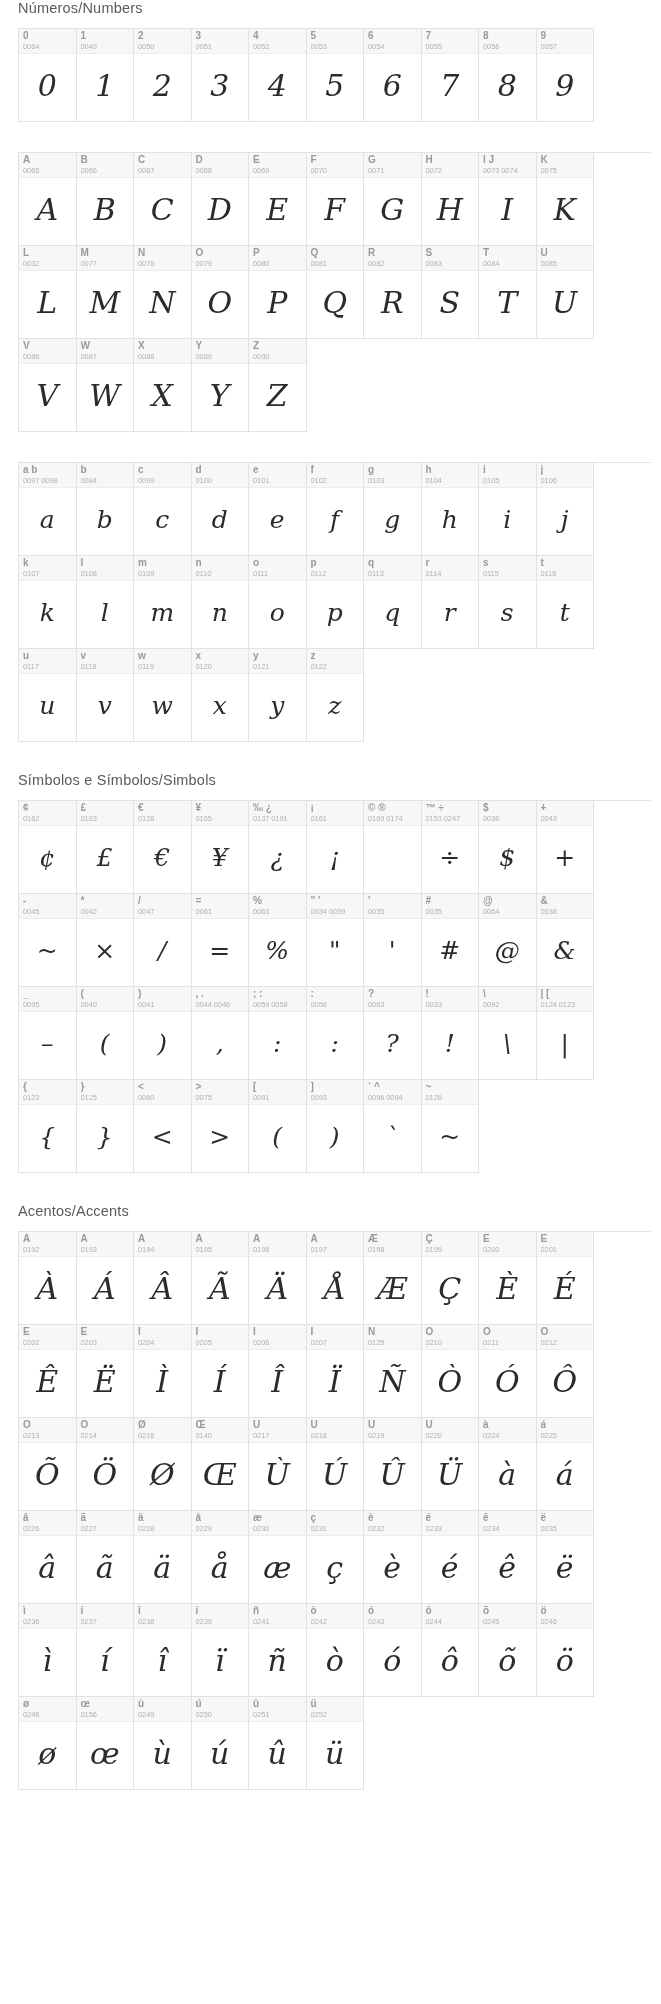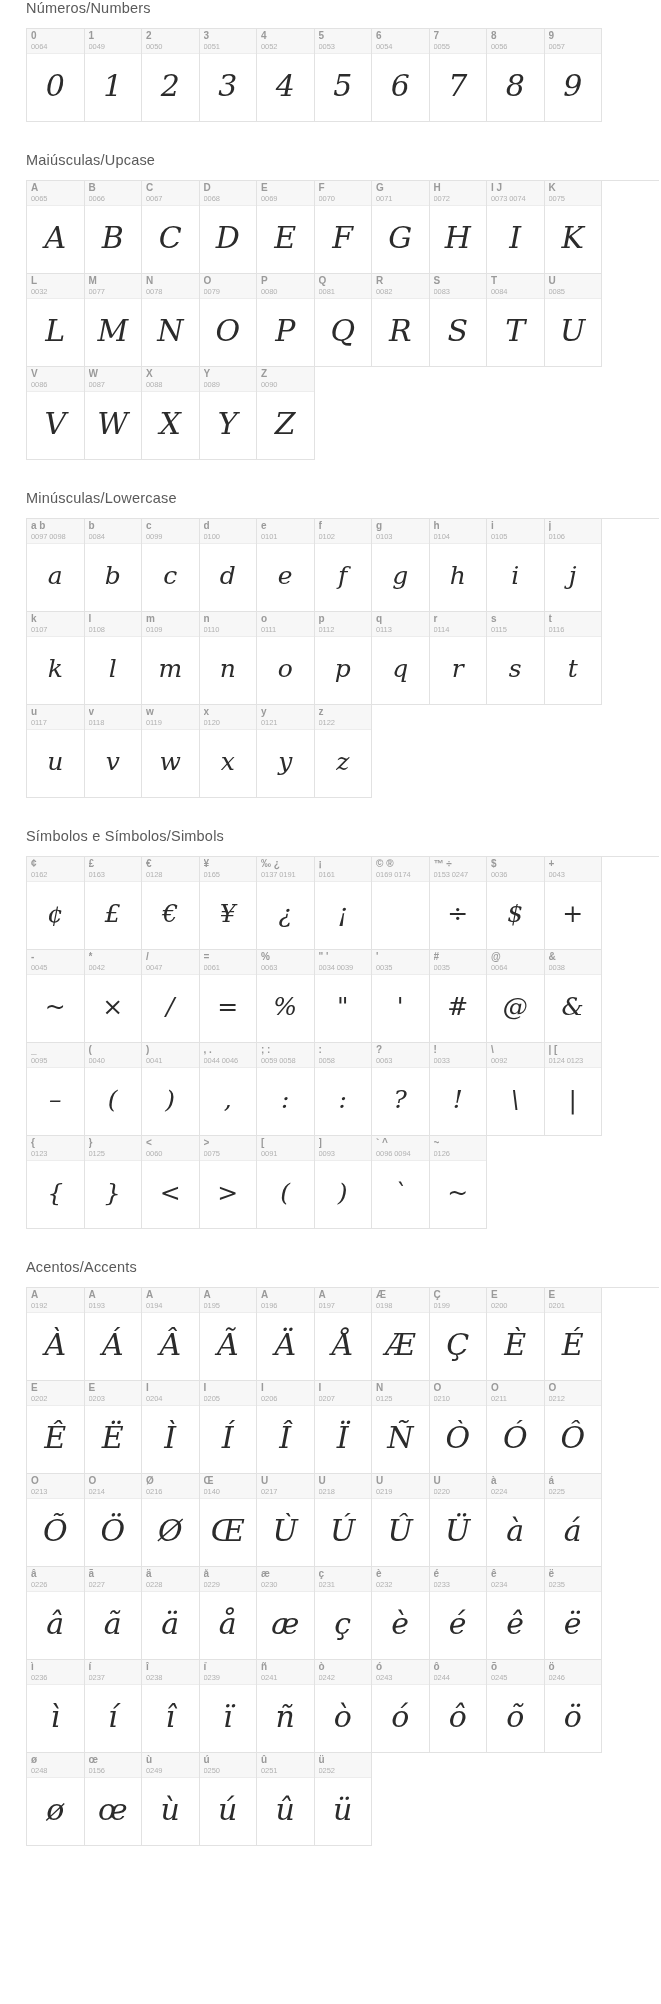--- a/index.html
+++ b/index.html
@@ -11,21 +11,21 @@
   body {
     width: 661px;
     font-family: "Liberation Sans", sans-serif;
     color: #333;
   }
   .page {
     width: 661px;
     padding: 0 0 24px 0;
   }
   .section {
-    margin: 0 0 30px 12px;
+    margin: 0 0 30px 4px;
   }
   .section-title {
     font-size: 14.5px;
     color: #5a5a5a;
     font-weight: normal;
     margin: 0 0 12px 14px;
     letter-spacing: 0.2px;
   }
   .glyph-grid {
     display: flex;
@@ -158,21 +158,20 @@
           <div class="glyph-cell">
             <div class="glyph-head">
               <span class="glyph-char">9</span>
               <span class="glyph-code">0057</span>
             </div>
             <div class="glyph-body">9</div>
           </div>
         </div>
       </div>
       <div class="section">
-        <div class="section-title">Maiúsculas/Upcase</div>
         <div class="glyph-grid">
           <div class="glyph-cell">
             <div class="glyph-head">
               <span class="glyph-char">A</span>
               <span class="glyph-code">0065</span>
             </div>
             <div class="glyph-body">A</div>
           </div>
           <div class="glyph-cell">
             <div class="glyph-head">
@@ -338,21 +337,20 @@
           <div class="glyph-cell">
             <div class="glyph-head">
               <span class="glyph-char">Z</span>
               <span class="glyph-code">0090</span>
             </div>
             <div class="glyph-body">Z</div>
           </div>
         </div>
       </div>
       <div class="section">
-        <div class="section-title">Minúsculas/Lowercase</div>
         <div class="glyph-grid">
           <div class="glyph-cell">
             <div class="glyph-head">
               <span class="glyph-char">a b</span>
               <span class="glyph-code">0097 0098</span>
             </div>
             <div class="glyph-body sm">a</div>
           </div>
           <div class="glyph-cell">
             <div class="glyph-head">

